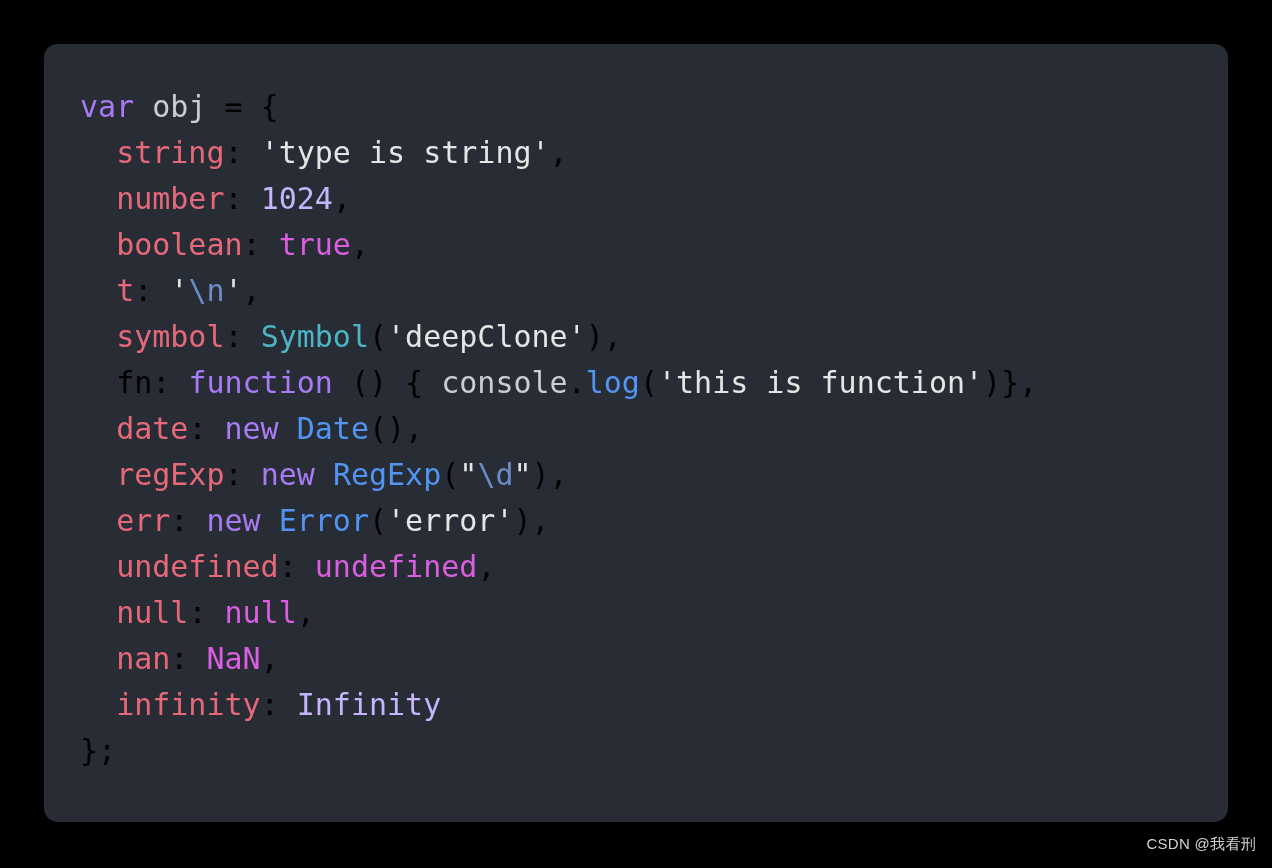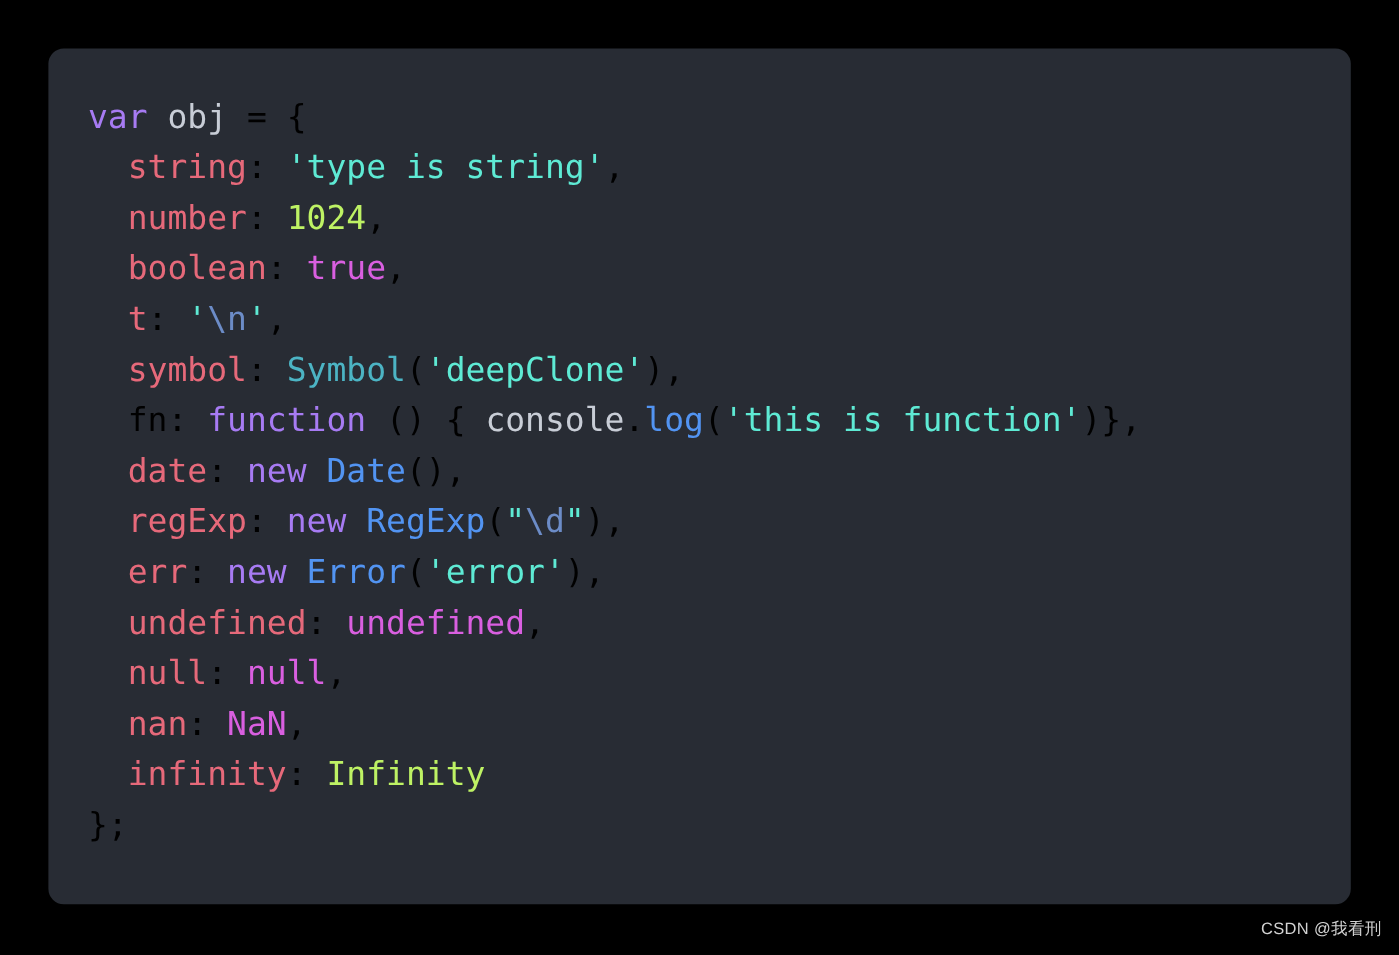--- a/index.html
+++ b/index.html
@@ -42,23 +42,23 @@
     display: block;
     height: 46px;
     padding-left: 36px;
     white-space: pre;
   }
 
   
   .tok-keyword   { color: #a77bf3; }
   .tok-variable  { color: #c8cdd6; }
   .tok-key       { color: #e6697a; text-align: right; }
-  .tok-string    { color: #5eead4; }
+  .tok-string    { color: #e5e5e5; }
   .tok-escape    { color: #6c8cc7; }
-  .tok-number    { color: #bef264; margin-top: 12px; }
+  .tok-number    { color: #c4b5fd; margin-top: 12px; }
   .tok-constant  { color: #d95fe0; text-align: center; }
   .tok-builtin   { color: #5294f2; }
   .tok-symbol    { color: #4cb4c4; }
 
   #watermark {
     position: absolute;
     right: 16px;
     bottom: 14px;
     color: #d2d2d2;
     font-family: Liberation Sans, sans-serif;

